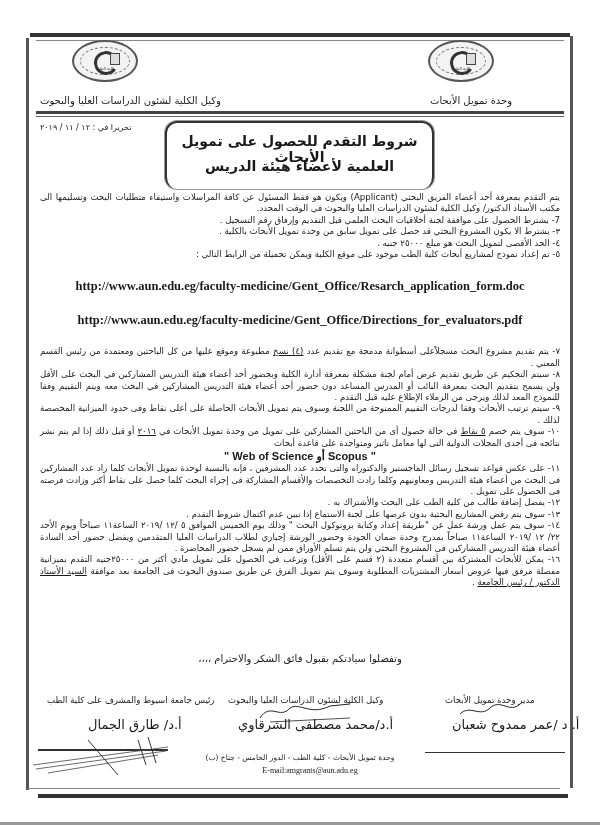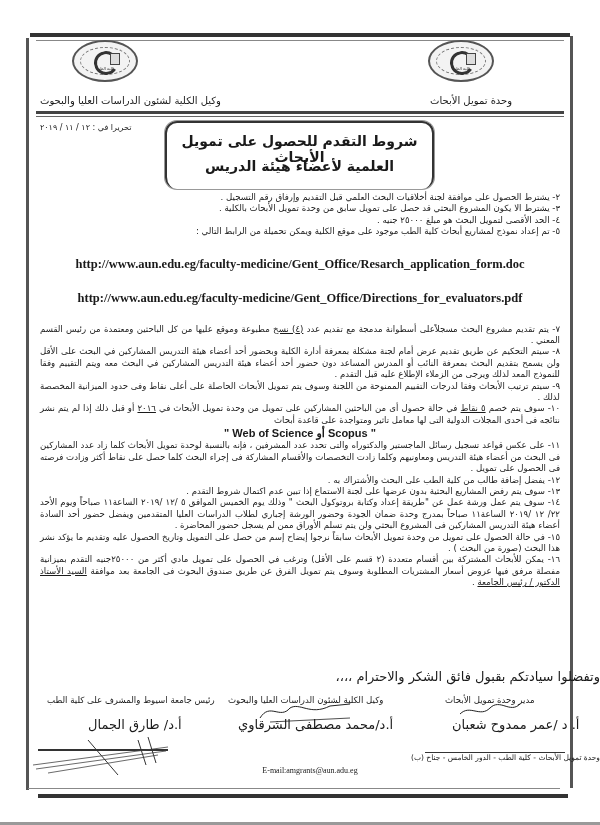--- a/index.html
+++ b/index.html
@@ -49,30 +49,30 @@
     position:absolute; left:40px; top:192px; width:520px;
     direction: rtl; text-align: justify; font-size: 8.6px; line-height: 11.4px;
   }
   .body-text p { margin: 0; }
   .body-text .url {
     direction: ltr; text-align: center; font-family: "Liberation Serif", serif;
     font-weight: bold; font-size: 12.5px; line-height: 16px; margin: 18px 0;
   }
   .body-text .scopus { text-align:center; font-weight:bold; font-family:"Liberation Sans", sans-serif; font-size: 11px; line-height: 14px; }
   .u { text-decoration: underline; }
-  .closing { position:absolute; left:0; right:0; top:653px; font-size:13px; direction: rtl; margin-top: 16px; }
+  .closing { position:absolute; left:0; right:0; top:653px; text-align:center; font-size:10px; direction: rtl; }
 
   .sig-title { position:absolute; top:695px; font-size:8.6px; direction: rtl; white-space: nowrap; }
   .sig-name { position:absolute; top:717px; font-size:13px; direction: rtl; white-space: nowrap; }
   .sig-t1 { left: 445px; } .sig-t2 { left: 228px; } .sig-t3 { left: 47px; }
   .sig-n1 { left: 452px; } .sig-n2 { left: 238px; } .sig-n3 { left: 88px; }
   .scribble { position:absolute; }
 
   .footer-rule-right { position:absolute; left:425px; top:752px; width:140px; height:1px; background:#333; }
-  .footer-addr { position:absolute; left:0; right:0; top:753px; font-size:7.5px; direction: rtl; }
+  .footer-addr { position:absolute; left:0; right:0; top:753px; text-align:center; font-size:7.5px; direction: rtl; }
   .footer-mail { position:absolute; left:0; right:0; top:766px; text-align:center; font-size:8px; font-family:"Liberation Serif", serif;padding-left:20px; }
   .bottom-gray { position:absolute; left:0; top:822px; width:600px; height:3px; background:#999; }
 </style>
 </head>
 <body>
 
 <div class="frame-top"></div>
 <div class="frame-top-inner"></div>
 <div class="frame-left-outer"></div>
 <div class="frame-right-outer"></div>
@@ -98,36 +98,36 @@
 <div class="hdr-rule2"></div>
 
 <div class="date-line">تحريرا في : ١٢ / ١١ / ٢٠١٩</div>
 
 <div class="title-box">
   <div class="title-line l1">شروط التقدم للحصول على تمويل الأبحاث</div>
   <div class="title-line l2">العلمية لأعضاء هيئة الدريس</div>
 </div>
 
 <div class="body-text">
-  <p>٢- يشترط الحصول على موافقة لجنة أخلاقيات البحث العلمي قبل التقديم وإرفاق رقم التسجيل .</p>
+  <p>يتم التقدم بمعرفة أحد أعضاء الفريق البحثي (Applicant) ويكون هو فقط المسئول عن كافة المراسلات واستيفاء متطلبات البحث وتسليمها الى مكتب الأستاذ الدكتور/ وكيل الكلية لشئون الدراسات العليا والبحوث في الوقت المحدد.</p>
+  <p>7- يشترط الحصول على موافقة لجنة أخلاقيات البحث العلمي قبل التقديم وإرفاق رقم التسجيل .</p>
   <p>٣- يشترط الا يكون المشروع البحثي قد حصل على تمويل سابق من وحدة تمويل الأبحاث بالكلية .</p>
   <p>٤- الحد الأقصى لتمويل البحث هو مبلغ ٢٥٠٠٠ جنيه .</p>
   <p>٥- تم إعداد نموذج لمشاريع أبحاث كلية الطب موجود على موقع الكلية ويمكن تحميلة من الرابط التالي :</p>
   <p class="url">http://www.aun.edu.eg/faculty-medicine/Gent_Office/Resarch_application_form.doc</p>
   <p class="url">http://www.aun.edu.eg/faculty-medicine/Gent_Office/Directions_for_evaluators.pdf</p>
   <p><span>٧- يتم تقديم مشروع البحث مسجلاًعلى أسطوانة مدمجة مع تقديم عدد </span><span class="u">(٤) نسخ</span><span> مطبوعة وموقع عليها من كل الباحثين ومعتمدة من رئيس القسم المعني .</span></p>
   <p>٨- سيتم التحكيم عن طريق تقديم عرض أمام لجنة مشكلة بمعرفة أدارة الكلية وبحضور أحد أعضاء هيئة التدريس المشاركين في البحث على الأقل ولن يسمح بتقديم البحث بمعرفة النائب أو المدرس المساعد دون حضور أحد أعضاء هيئة التدريس المشاركين في البحث معه ويتم التقييم وفقا للنموذج المعد لذلك ويرجى من الزملاء الإطلاع عليه قبل التقدم .</p>
   <p>٩- سيتم ترتيب الأبحاث وفقا لدرجات التقييم الممنوحة من اللجنة وسوف يتم تمويل الأبحاث الحاصلة على أعلى نقاط وفى حدود الميزانية المخصصة لذلك .</p>
   <p><span>١٠- سوف يتم خصم </span><span class="u">٥ نقاط</span><span> في حالة حصول أى من الباحثين المشاركين على تمويل من وحدة تمويل الأبحاث في </span><span class="u">٢٠١٦</span><span> أو قبل ذلك إذا لم يتم نشر نتائجه فى أحدى المجلات الدولية التى لها معامل تاثير ومتواجدة على قاعدة أبحاث</span></p>
   <p class="scopus">" Scopus أو Web of Science "</p>
   <p>١١- على عكس قواعد تسجيل رسائل الماجستير والدكتوراه والتى تحدد عدد المشرفين ، فإنه بالنسبة لوحدة تمويل الأبحاث كلما زاد عدد المشاركين فى البحث من أعضاء هيئة التدريس ومعاونيهم وكلما زادت التخصصات والأقسام المشاركة فى إجراء البحث كلما حصل على نقاط أكثر وزادت فرصته فى الحصول على تمويل .</p>
   <p>١٢- يفضل إضافة طالب من كلية الطب على البحث والأشتراك به .</p>
   <p>١٣- سوف يتم رفض المشاريع البحثية بدون عرضها على لجنة الاستماع إذا تبين عدم اكتمال شروط التقدم .</p>
   <p>١٤- سوف يتم عمل ورشة عمل عن "طريقة إعداد وكتابة بروتوكول البحث " وذلك يوم الخميس الموافق ٥ /١٢ /٢٠١٩ الساعة١١ صباحاً ويوم الأحد ٢٢/ ١٢ /٢٠١٩ الساعة١١ صباحاً بمدرج وحدة ضمان الجودة وحضور الورشة إجباري لطلاب الدراسات العليا المتقدمين ويفضل حضور أحد السادة أعضاء هيئة التدريس المشاركين فى المشروع البحثي ولن يتم تسلم الأوراق ممن لم يسجل حضور المحاضرة .</p>
-  <p>١٥- في حالة الحصول على تمويل من وحدة تمويل الأبحاث سابقاً نرجوا إيضاح إسم من حصل على التمويل وتاريخ الحصول عليه وتقديم ما يؤكد نشر هذا البحث (صورة من البحث ) .</p>
   <p><span>١٦- يمكن للأبحاث المشتركة بين أقسام متعددة (٢ قسم على الأقل) وترغب في الحصول على تمويل مادي أكثر من ٢٥٠٠٠جنيه التقدم بميزانية مفصلة مرفق فيها عروض أسعار المشتريات المطلوبة وسوف يتم تمويل الفرق عن طريق صندوق البحوث فى الجامعة بعد موافقة </span><span class="u">السيد الأستاذ الدكتور / رئيس الجامعة</span><span> .</span></p>
 </div>
 
 <div class="closing">وتفضلوا سيادتكم بقبول فائق الشكر والاحترام ،،،،</div>
 
 <div class="sig-title sig-t1">مدير وحدة تمويل الأبحاث</div>
 <div class="sig-title sig-t2">وكيل الكلية لشئون الدراسات العليا والبحوث</div>
 <div class="sig-title sig-t3">رئيس جامعة اسيوط والمشرف على كلية الطب</div>
 
 <svg class="scribble" style="left:455px;top:700px" width="70" height="20">

